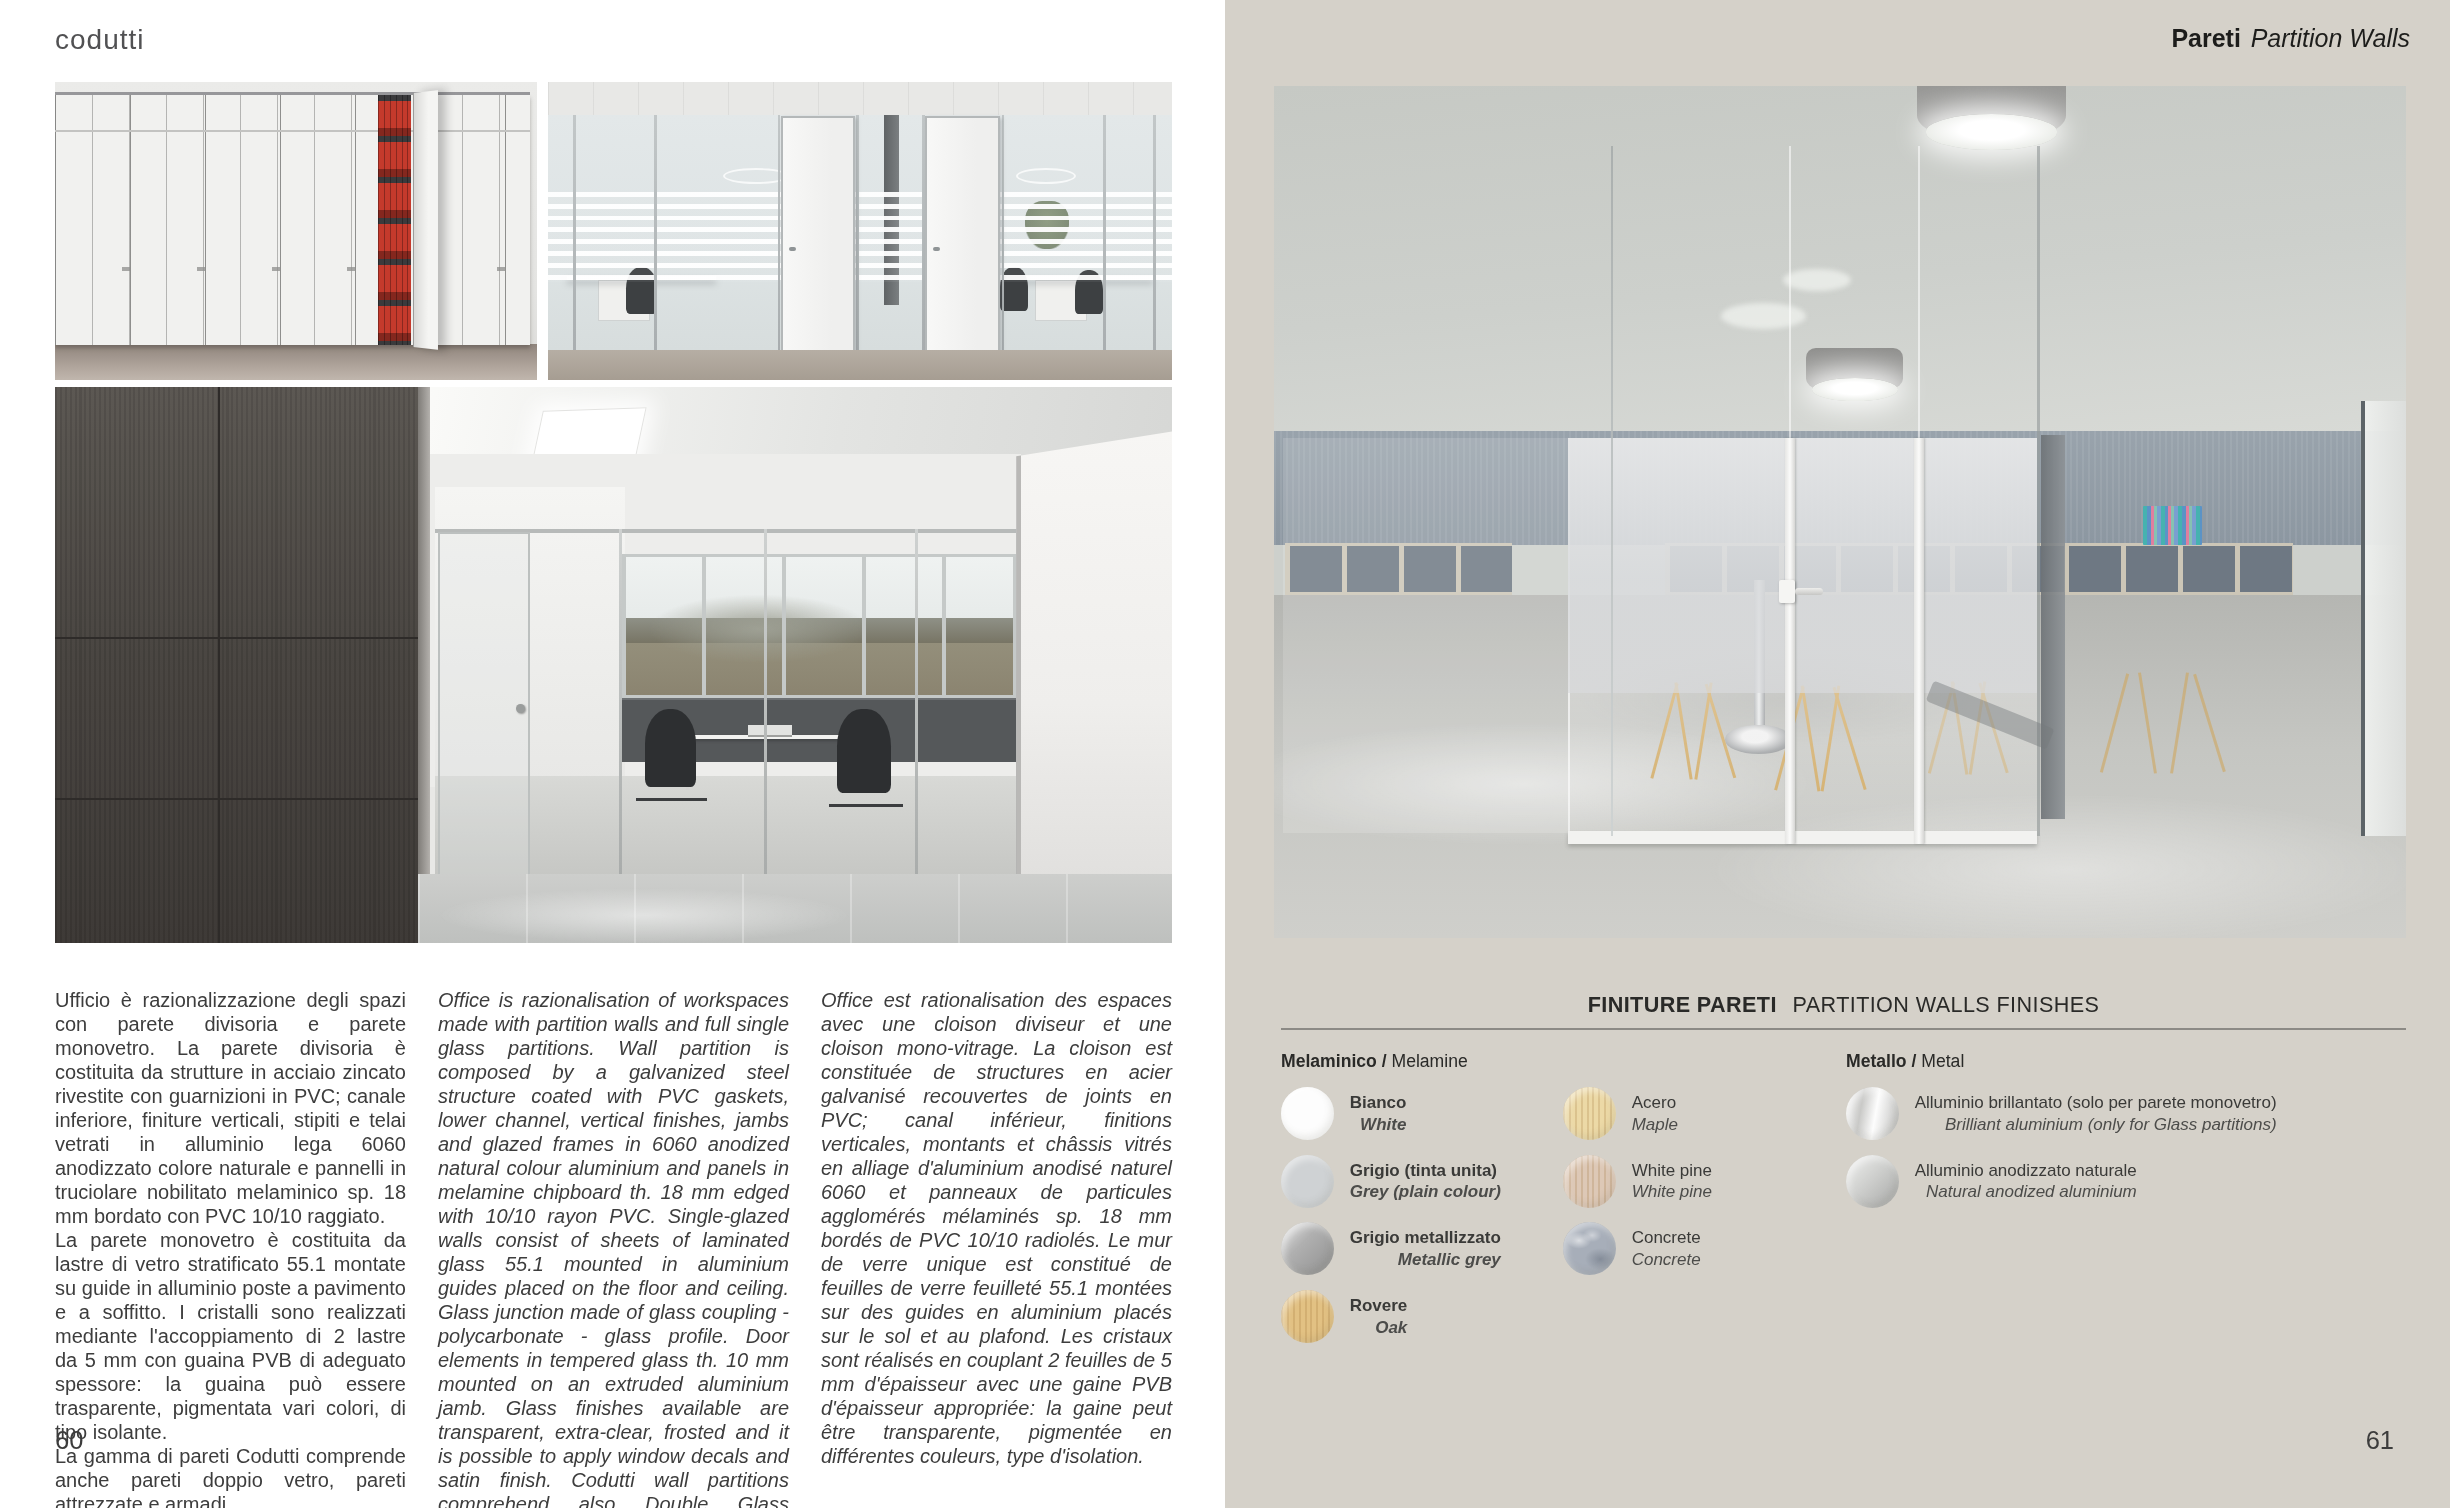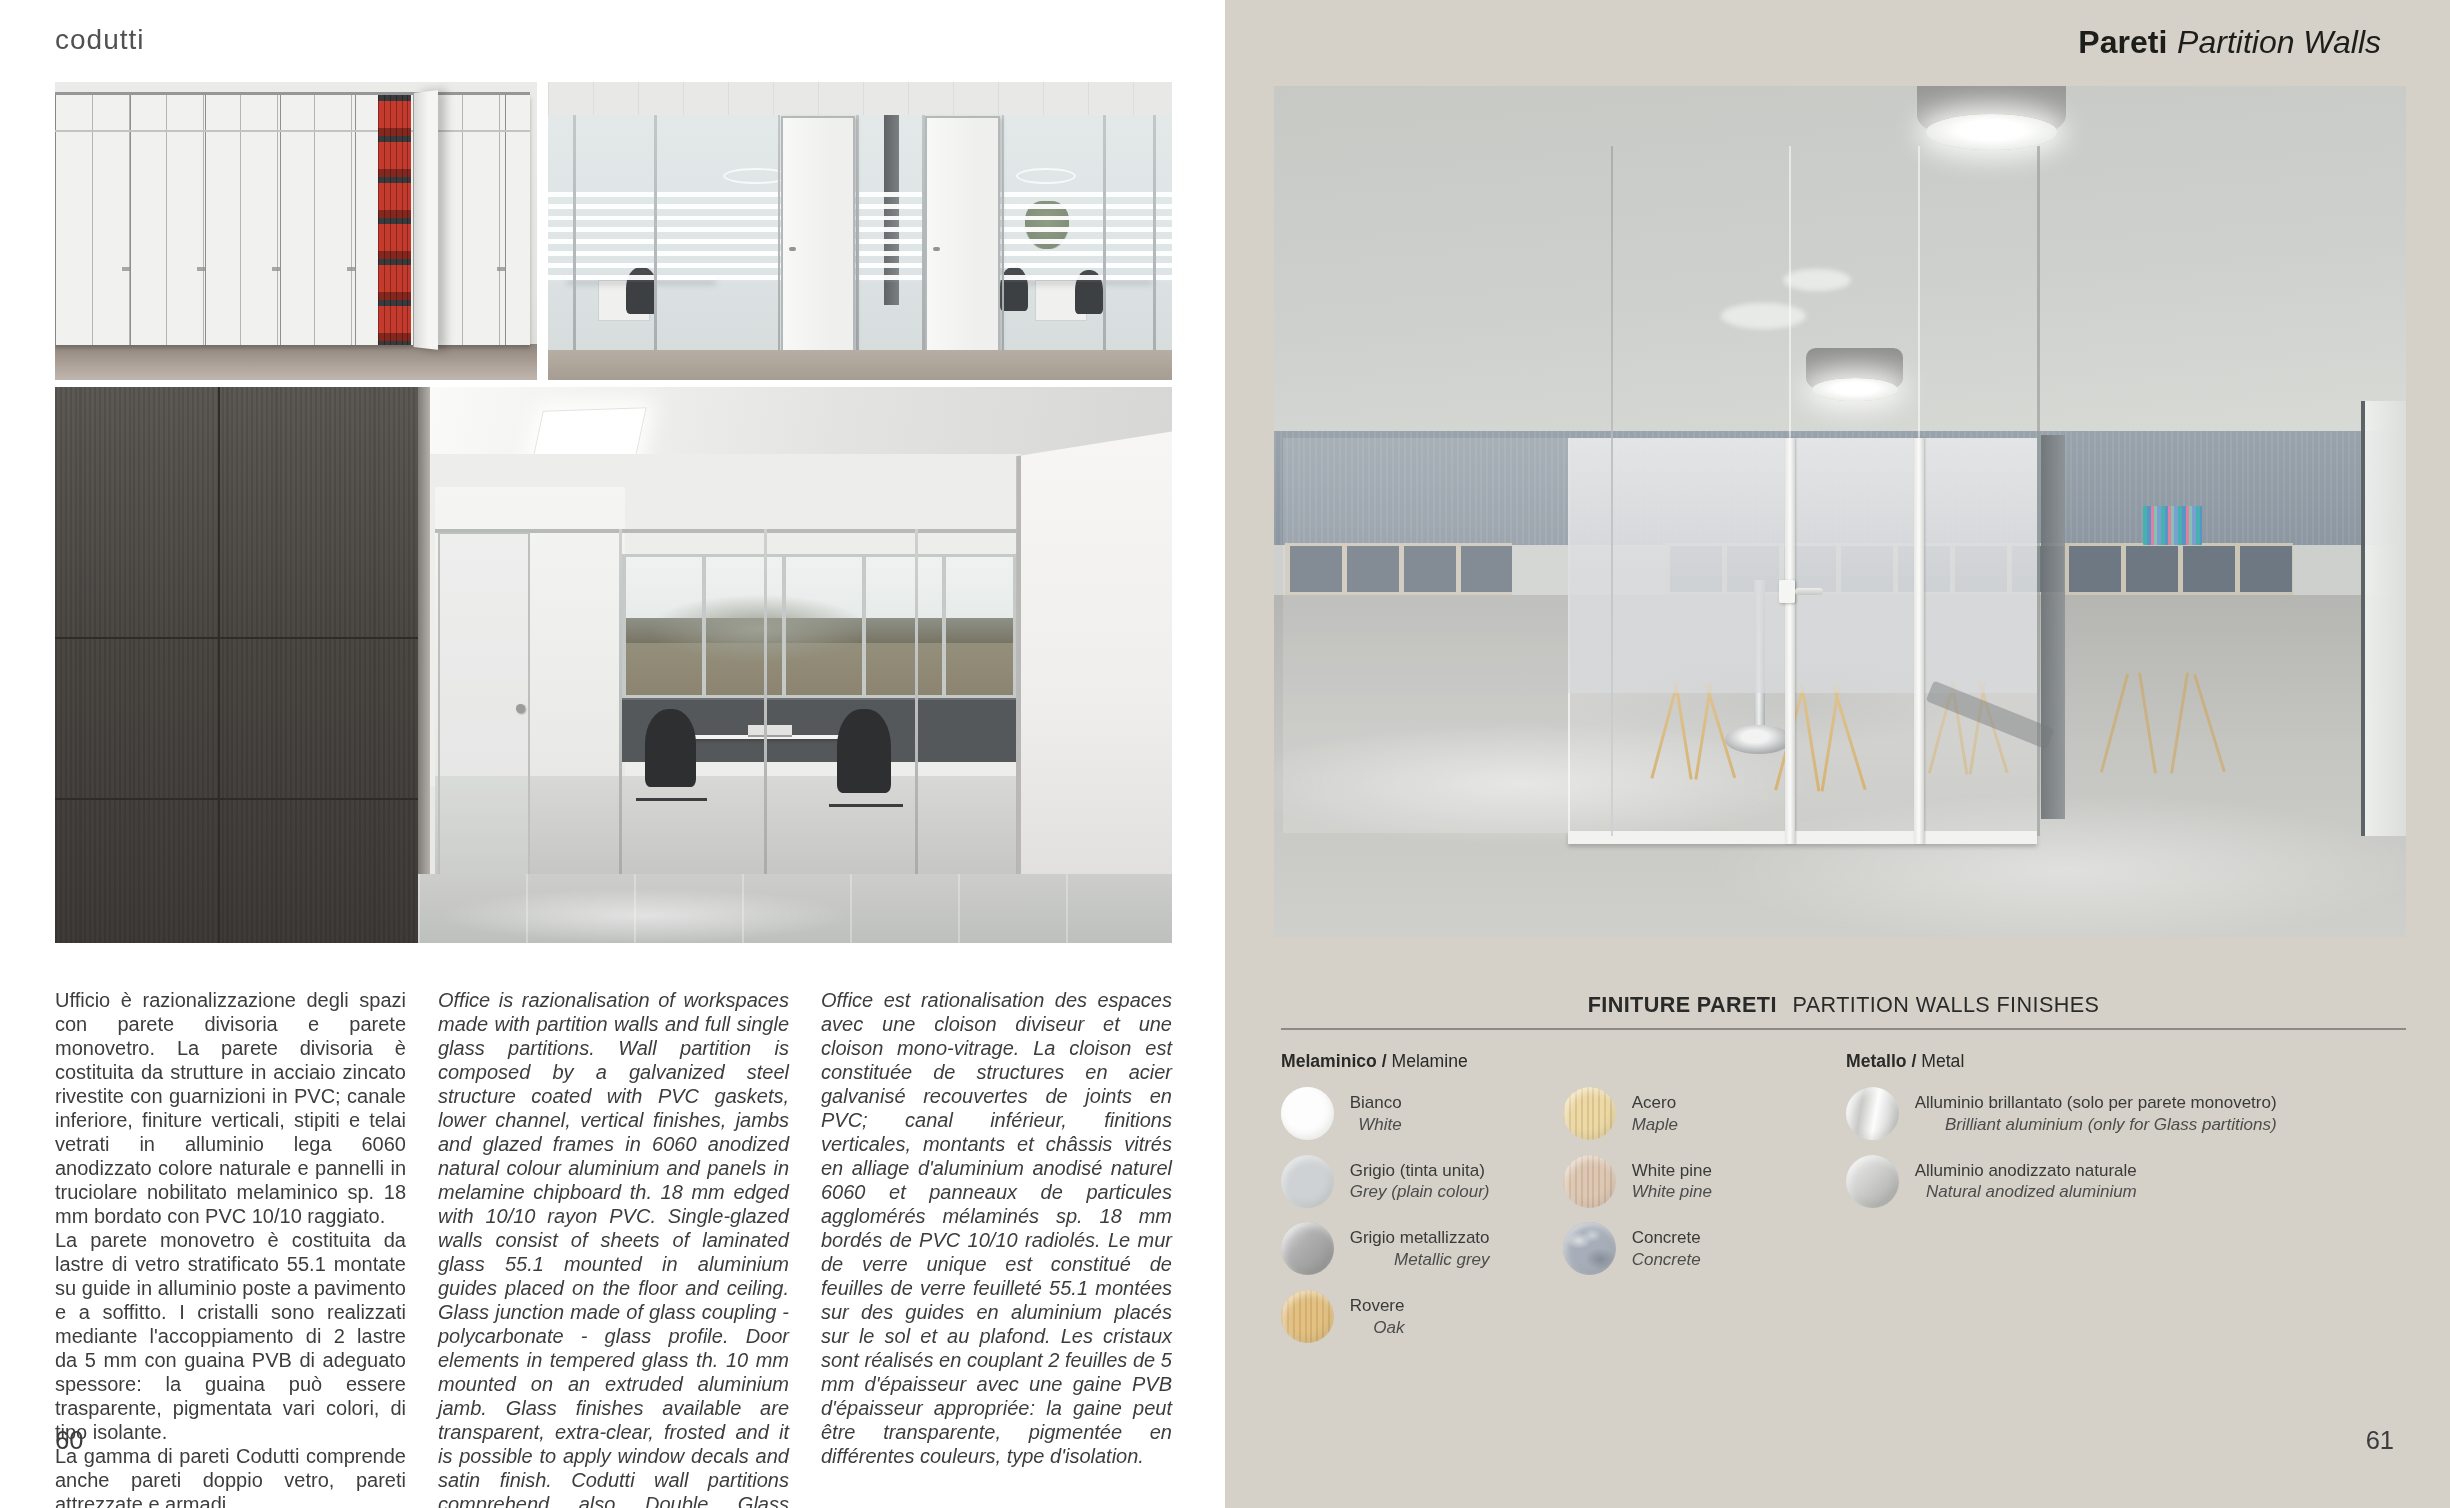--- a/index.html
+++ b/index.html
@@ -94,21 +94,21 @@
   .c-seamh1{top:45%;} .c-seamh2{top:74%;}
   .c-walledge{left:32.5%;width:1.1%;top:0;height:100%;background:linear-gradient(90deg,#7f7c78,#b4b1ad);}
   .c-rwall{right:0;width:13.5%;top:8%;bottom:3%;background:linear-gradient(180deg,#f7f6f4,#efeeec 55%,#dddcda 100%);
     border-left:5.9px solid #b9b8b6;clip-path:polygon(0 5%,100% 0,100% 100%,0 100%);}
   .c-floor{left:32.5%;right:0;bottom:0;height:12.5%;
     background-image:repeating-linear-gradient(90deg,rgba(255,255,255,.28) 0 2px,transparent 2px 108px),
       radial-gradient(294px 39px at 30% 60%,rgba(255,255,255,.5),transparent 70%),
       linear-gradient(180deg,#cdcecc,#bec0be);}
 
   
-  .rp-header{position:absolute;top:23.5px;right:69px;font-size:32px;color:#1d1d1b;white-space:nowrap;}
+  .rp-header{position:absolute;top:23.5px;right:40px;font-size:25px;color:#1d1d1b;white-space:nowrap;}
   .rp-header .b{font-weight:bold;} .rp-header .i{font-style:italic;margin-left:9.8px;}
   .ph-hero{left:49px;top:86px;width:1132px;height:852px;background:#cdd0cc;}
 
   .d-ceil{left:0;right:0;top:0;height:40.5%;background:linear-gradient(175deg,#c6c9c4 0%,#cdd0cc 55%,#d8dad6 100%);}
   .d-spot{background:rgba(238,240,236,.8);border-radius:50%;filter:blur(2.9px);}
   .d-spot1{left:39.5%;top:25.5%;width:7.5%;height:3%;} .d-spot2{left:45%;top:21.5%;width:6%;height:2.6%;}
   .d-lamp{background:linear-gradient(180deg,#8f8f8d,#a7a7a5 70%);border-radius:9.8px 9.8px 48% 48%/9.8px 9.8px 36% 36%;}
   .d-lamp1{left:56.8%;top:-2%;width:13.2%;height:8.6%;}
   .d-lamp2{left:47%;top:30.8%;width:8.6%;height:5.6%;}
   .d-disc{left:6%;right:6%;bottom:-10%;height:48%;border-radius:50%;
@@ -164,21 +164,21 @@
 
   
   .finishes{position:absolute;left:56px;top:992px;width:1125px;color:#2a2a28;}
   .fin-title{font-size:21.6px;letter-spacing:0.4px;text-align:center;}
   .fin-title .b{font-weight:bold;margin-right:15.7px;}
   .fin-rule{margin:9.8px 0 0 0;border:none;border-top:2px solid #8c8a85;}
   .grp{position:absolute;top:59px;font-size:17.6px;}
   .grp .b{font-weight:bold;}
   .grp-mel{left:0;} .grp-met{left:565px;}
   .sw-col{position:absolute;top:94px;}
-  .sw-col1{left:0;width:274px;} .sw-col2{left:282px;width:274px;} .sw-col3{left:565px;width:549px;}
+  .sw-col1{left:0;width:274px;font-weight:bold;} .sw-col2{left:282px;width:274px;} .sw-col3{left:565px;width:549px;}
   .sw-row{display:flex;align-items:center;height:55px;margin-bottom:12.7px;}
   .dot{width:53px;height:53px;border-radius:50%;flex:none;margin-right:15.7px;box-shadow:inset -2.9px -3.9px 7.8px rgba(100,95,85,.12),inset 2.9px 3.9px 7.8px rgba(255,255,255,.5);}
   .tx-wood{background-image:repeating-linear-gradient(90deg,rgba(150,105,45,.20) 0 2px,transparent 2px 5.9px);}
   .tx-metal{background-image:linear-gradient(135deg,rgba(255,255,255,.65),rgba(255,255,255,0) 40%,rgba(80,80,80,.22) 78%);}
   .tx-brill{background-image:linear-gradient(100deg,#ffffff 0%,#c9c9c7 30%,#fdfdfd 55%,#b9b9b7 100%);}
   .tx-concrete{background-image:radial-gradient(17.6px 11.8px at 30% 35%,rgba(255,255,255,.6),transparent 70%),radial-gradient(21.6px 15.7px at 70% 70%,rgba(70,80,95,.35),transparent 70%),radial-gradient(13.7px 9.8px at 55% 25%,rgba(255,255,255,.45),transparent 70%);}
   .sw-lbl{font-size:17px;line-height:21.6px;color:#3a3a38;}
   .sw-lbl .en{display:block;font-style:italic;color:#4c4c4a;text-align:right;}
   .sw-lbl .it{display:block;}
 </style>

